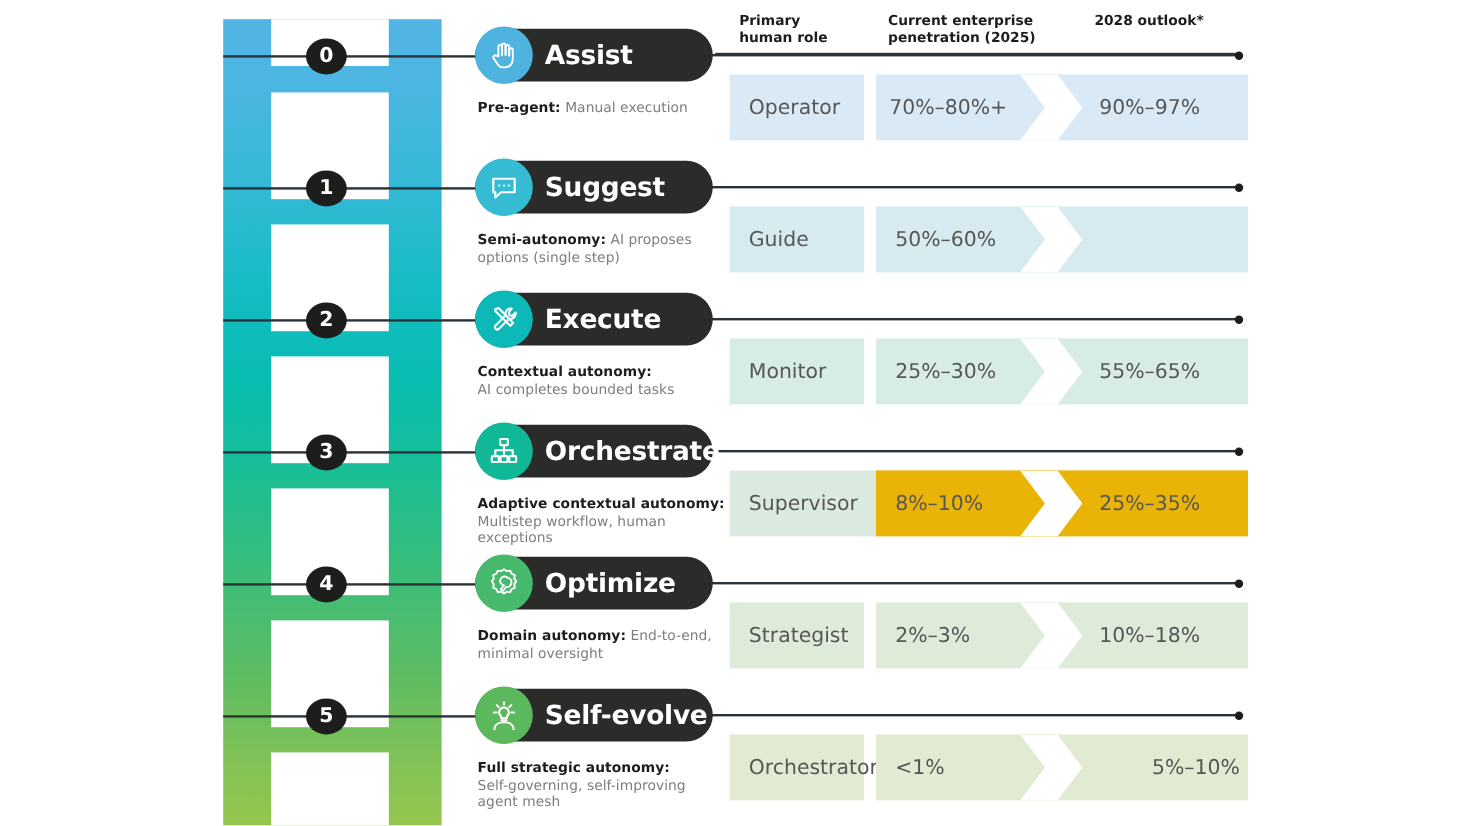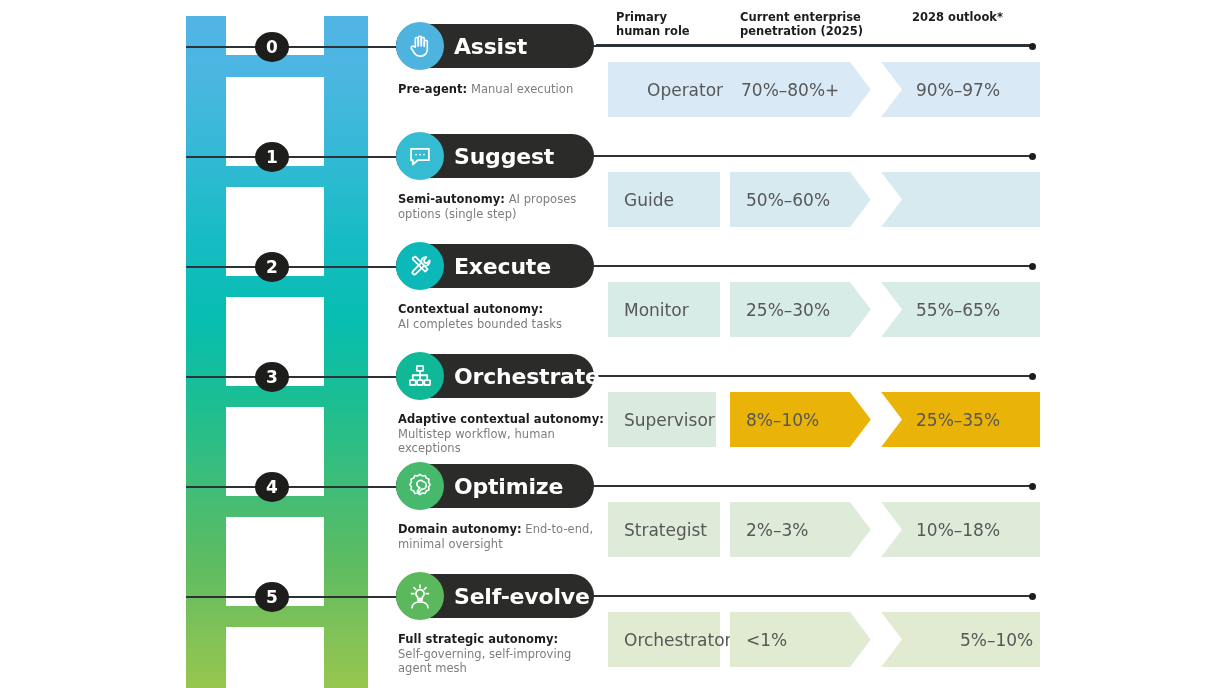--- a/index.html
+++ b/index.html
@@ -98,21 +98,21 @@
             <svg width="30" height="30" viewBox="0 0 32 32" fill="none" stroke="#ffffff" stroke-width="1.7" stroke-linecap="round" stroke-linejoin="round">
               <path d="M11 17V8.5a1.6 1.6 0 0 1 3.2 0V16"></path>
               <path d="M14.2 15.6V7.2a1.6 1.6 0 0 1 3.2 0v8.4"></path>
               <path d="M17.4 15.8V8.4a1.6 1.6 0 0 1 3.2 0v7.6"></path>
               <path d="M20.6 16.4v-5a1.6 1.6 0 0 1 3.2 0v8.2c0 4-2.9 7.2-6.9 7.2h-1.6c-2.3 0-3.8-1-5-2.8l-3.5-5.3a1.7 1.7 0 0 1 2.6-2.1L11 17"></path>
             </svg>
           </div>
           <span class="pill-label">Assist</span>
         </div>
         <div class="desc" style="left: 398px; top: 82px;"><b>Pre-agent:</b><span> Manual execution</span></div>
-        <div class="role-cell" style="left: 608px; top: 62px; width: 112px; height: 55px; background: rgb(217, 234, 246); padding-left: 23px;">
+        <div class="role-cell" style="left: 608px; top: 62px; width: 112px; height: 55px; background: rgb(217, 234, 246);">
           <span class="role-text">Operator</span>
         </div>
         <div class="data-block" style="left: 730px; top: 62px; width: 310px; height: 55px; background: rgb(217, 234, 246);">
           <div class="chevron" style="left: 120px; width: 52px; background: rgb(255, 255, 255); clip-path: polygon(0% 0%, 60% 0%, 100% 50%, 60% 100%, 0% 100%, 40% 50%);"></div>
           <div class="data-left" style="left: 11px; text-align: right;">
             <span class="data-text">70%–80%+</span>
           </div>
           <div class="data-right" style="left: 186px;">
             <span class="data-text">90%–97%</span>
           </div>
@@ -195,21 +195,21 @@
               <rect x="12.9" y="20.4" width="6.2" height="5.2" rx="0.7"></rect>
               <rect x="20.6" y="20.4" width="6.2" height="5.2" rx="0.7"></rect>
               <path d="M16 10.6v4.6"></path>
               <path d="M8.3 20.4v-5.2h15.4v5.2"></path>
               <path d="M16 15.2v5.2"></path>
             </svg>
           </div>
           <span class="pill-label">Orchestrate</span>
         </div>
         <div class="desc" style="left: 398px; top: 412px;"><b>Adaptive contextual autonomy:</b><div>Multistep workflow, human exceptions</div></div>
-        <div class="role-cell" style="left: 608px; top: 392px; width: 108px; height: 55px; background: rgb(219, 234, 222);">
+        <div class="role-cell" style="left: 608px; top: 392px; width: 122px; height: 55px; background: rgb(219, 234, 222);">
           <span class="role-text">Supervisor</span>
         </div>
         <div class="data-block" style="left: 730px; top: 392px; width: 310px; height: 55px; background: #eab308;">
           <div class="chevron" style="left: 120px; width: 52px; background: rgb(255, 255, 255); clip-path: polygon(0% 0%, 60% 0%, 100% 50%, 60% 100%, 0% 100%, 40% 50%);"></div>
           <div class="data-left" style="left: 16px;">
             <span class="data-text">8%–10%</span>
           </div>
           <div class="data-right" style="left: 186px;">
             <span class="data-text">25%–35%</span>
           </div>

